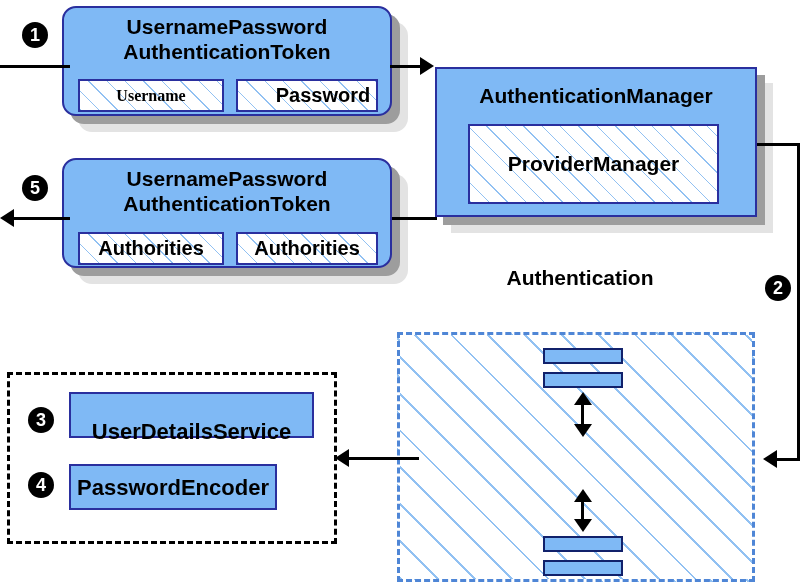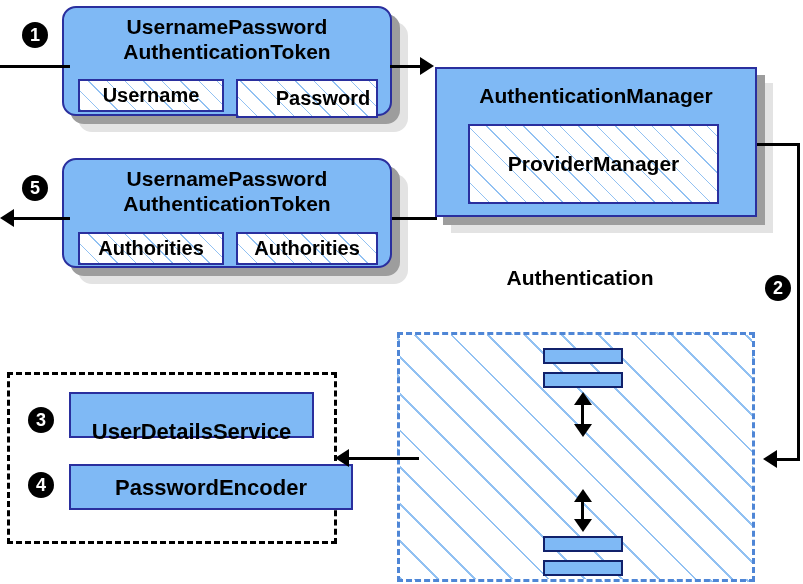--- a/index.html
+++ b/index.html
@@ -176,23 +176,23 @@
 
   <div class="shadow-light" style="left:78px; top:22px; width:330px; height:110px; border-radius:14px;"></div>
   <div class="shadow-dark" style="left:70px; top:14px; width:330px; height:110px; border-radius:14px;"></div>
 
   <div class="blue-box rounded" style="left:62px; top:6px; width:330px; height:110px;">
     <div class="box-title" style="position:absolute; left:0; top:6px; width:100%; font-size:21px; line-height:25px;">UsernamePassword</div>
     <div class="box-title" style="position:absolute; left:0; top:31px; width:100%; font-size:21px; line-height:25px;">AuthenticationToken</div>
   </div>
 
   <div class="hatch-box" style="left:78px; top:79px; width:146px; height:33px;">
-    <span style="font-size:20px;">Username</span>
-  </div>
-  <div class="hatch-box" style="left:236px; top:79px; width:142px; height:39px;padding-left:32px;">
+    <span style="font-size:16px;font-family:Liberation Serif, serif;">Username</span>
+  </div>
+  <div class="hatch-box" style="left:236px; top:79px; width:142px; height:33px;padding-left:32px;">
     <span style="font-size:20px;">Password</span>
   </div>
 
   <div class="line-h" style="left:390px; top:65px; width:32px;"></div>
   <div class="arrow-right" style="left:420px; top:57px;"></div>
 
   <div class="shadow-light" style="left:451px; top:83px; width:322px; height:150px;"></div>
   <div class="shadow-dark" style="left:443px; top:75px; width:322px; height:150px;"></div>
 
   <div class="blue-box" style="left:435px; top:67px; width:322px; height:150px;">
@@ -266,17 +266,17 @@
   <div class="shadow-light" style="left:62px; top:404px; width:245px; height:46px;"></div>
   <div class="shadow-dark" style="left:56px; top:398px; width:245px; height:46px;"></div>
   <div class="blue-box" style="left:69px; top:392px; width:245px; height:46px;">
     <div class="box-title" style="position:absolute; left:0; top:25px; width:100%; font-size:22px; line-height:26px;">UserDetailsService</div>
   </div>
 
   <div class="num-badge" style="left:28px; top:472px;">4</div>
 
   <div class="shadow-light" style="left:62px; top:476px; width:245px; height:46px;"></div>
   <div class="shadow-dark" style="left:56px; top:470px; width:245px; height:46px;"></div>
-  <div class="blue-box" style="left:69px; top:464px; width:284px; height:46px;">
+  <div class="blue-box" style="left:69px; top:464px; width:208px; height:46px;">
     <div class="box-title" style="position:absolute; left:0; top:9px; width:100%; font-size:22px; line-height:26px;">PasswordEncoder</div>
   </div>
 
 </div>
 
 </body></html>

